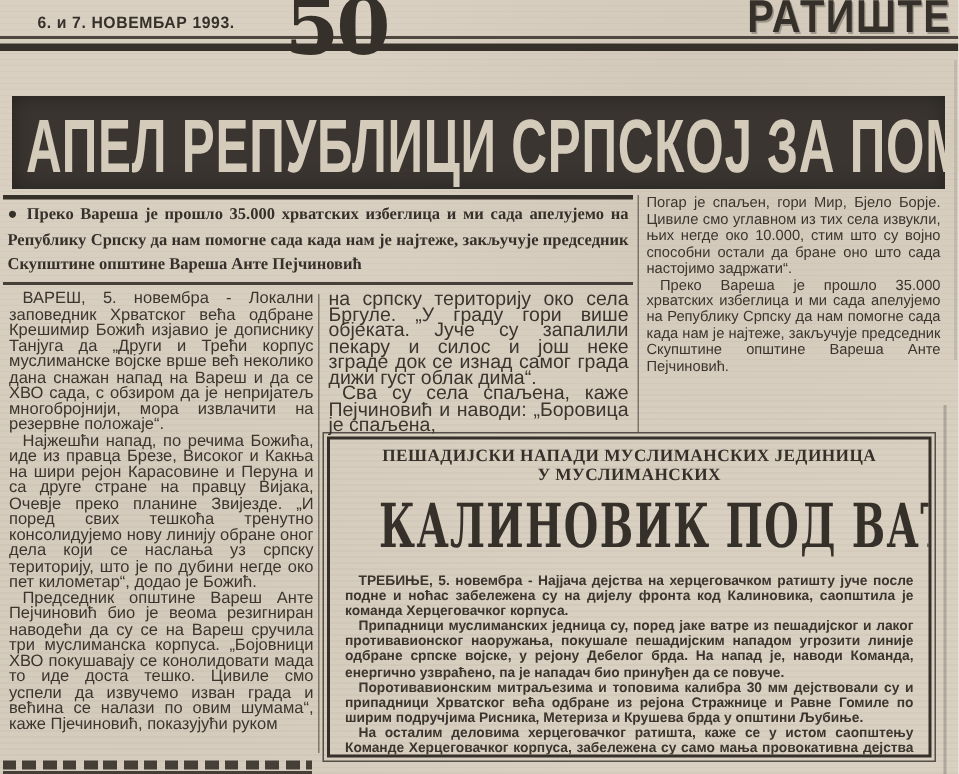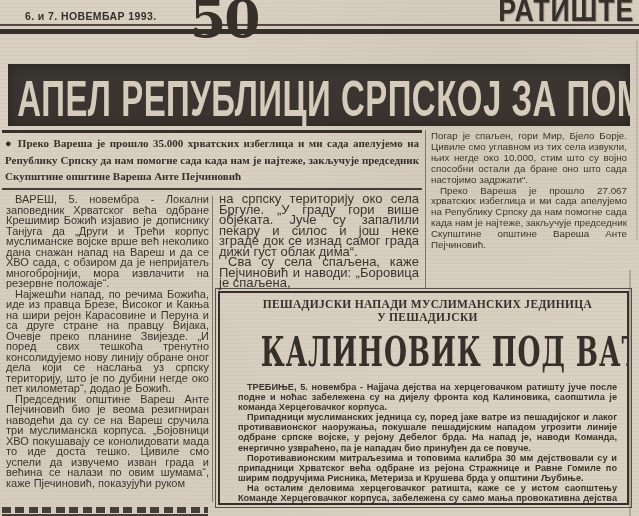--- a/index.html
+++ b/index.html
@@ -60,21 +60,21 @@
   .vrule-2{position:absolute;left:425px;top:130px;height:158px;width:1px;background:rgba(54,48,42,.55);}
   .bodycol{position:absolute;text-align:justify;font-weight:normal;color:#3b352e;}
   .bodycol p{margin:0;text-indent:9px;}
   .bodycol p.no-indent{text-indent:0;}
   .col-left{left:6px;top:194px;width:203px;font-size:11px;line-height:10.5px;}
   .col-mid{left:219px;top:194px;width:200px;font-size:13px;line-height:10.5px;}
   .col-right{left:431px;top:131px;width:196px;font-size:9.8px;line-height:10.9px;}
   .box{
     position:absolute;left:218px;top:291px;width:379px;height:199px;
     border:2px solid #36302a;outline:1px solid rgba(54,48,42,.8);outline-offset:2px;
-    padding:5px 10px 6px 18px;overflow:hidden;
+    padding:5px 10px 6px 10px;overflow:hidden;
   }
   .box-kicker{
     text-align:center;font-family:"Liberation Serif", serif;
     font-weight:bold;font-size:11.5px;line-height:13px;letter-spacing:.3px;
   }
   .box-headline{
     margin-top:8px;margin-bottom:10px;text-align:center;white-space:nowrap;
     font-family:"DejaVu Serif", serif;font-weight:bold;font-size:30px;
     letter-spacing:1px;line-height:30px;
     transform:scale(.88,1.35);transform-origin:center top;
@@ -124,26 +124,26 @@
     <p>Председник општине Вареш Анте Пејчиновић био је веома резигниран наводећи да су се на Вареш сручила три муслиманска корпуса. „Бојовници ХВО покушавају се конолидовати мада то иде доста тешко. Цивиле смо успели да извучемо изван града и већина се налази по овим шумама“, каже Пјечиновић, показујући руком</p>
   </div>
 
   <div class="bodycol col-mid">
     <p class="no-indent">на српску територију око села Бргуле. „У граду гори више објеката. Јуче су запалили пекару и силос и још неке зграде док се изнад самог града дижи густ облак дима“.</p>
     <p>Сва су села спаљена, каже Пејчиновић и наводи: „Боровица је спаљена,</p>
   </div>
 
   <div class="bodycol col-right">
     <p class="no-indent">Погар је спаљен, гори Мир, Бјело Борје. Цивиле смо углавном из тих села извукли, њих негде око 10.000, стим што су војно способни остали да бране оно што сада настојимо задржати“.</p>
-    <p>Преко Вареша је прошло 27.067 хрватских избеглица и ми сада апелујемо на Републику Српску да нам помогне сада када нам је најтеже, закључује председник Скупштине општине Вареша Анте Пејчиновић.</p>
+    <p>Преко Вареша је прошло 35.000 хрватских избеглица и ми сада апелујемо на Републику Српску да нам помогне сада када нам је најтеже, закључује председник Скупштине општине Вареша Анте Пејчиновић.</p>
   </div>
 
   <div class="box">
     <div class="box-kicker">ПЕШАДИЈСКИ НАПАДИ МУСЛИМАНСКИХ ЈЕДИНИЦА</div>
-    <div class="box-kicker">У ПЕШАДИЈСКИ</div>
+    <div class="box-kicker">У МУСЛИМАНСКИХ</div>
     <div class="box-headline">КАЛИНОВИК ПОД ВАТРОМ</div>
     <div class="box-body">
       <p>ТРЕБИЊЕ, 5. новембра - Најјача дејства на херцеговачком ратишту јуче после подне и ноћас забележена су на дијелу фронта код Калиновика, саопштила је команда Херцеговачког корпуса.</p>
       <p>Припадници муслиманских једница су, поред јаке ватре из пешадијског и лаког противавионског наоружања, покушале пешадијским нападом угрозити линије одбране српске војске, у рејону Дебелог брда. На напад је, наводи Команда, енергично узвраћено, па је нападач био принуђен да се повуче.</p>
       <p>Поротивавионским митраљезима и топовима калибра 30 мм дејствовали су и припадници Хрватског већа одбране из рејона Стражнице и Равне Гомиле по ширим подручјима Рисника, Метериза и Крушева брда у општини Љубиње.</p>
       <p>На осталим деловима херцеговачког ратишта, каже се у истом саопштењу Команде Херцеговачког корпуса, забележена су само мања провокативна дејства из лаког пешадијског наоружања.</p>
     </div>
   </div>
 
   <div class="cutoff-frag"></div>

